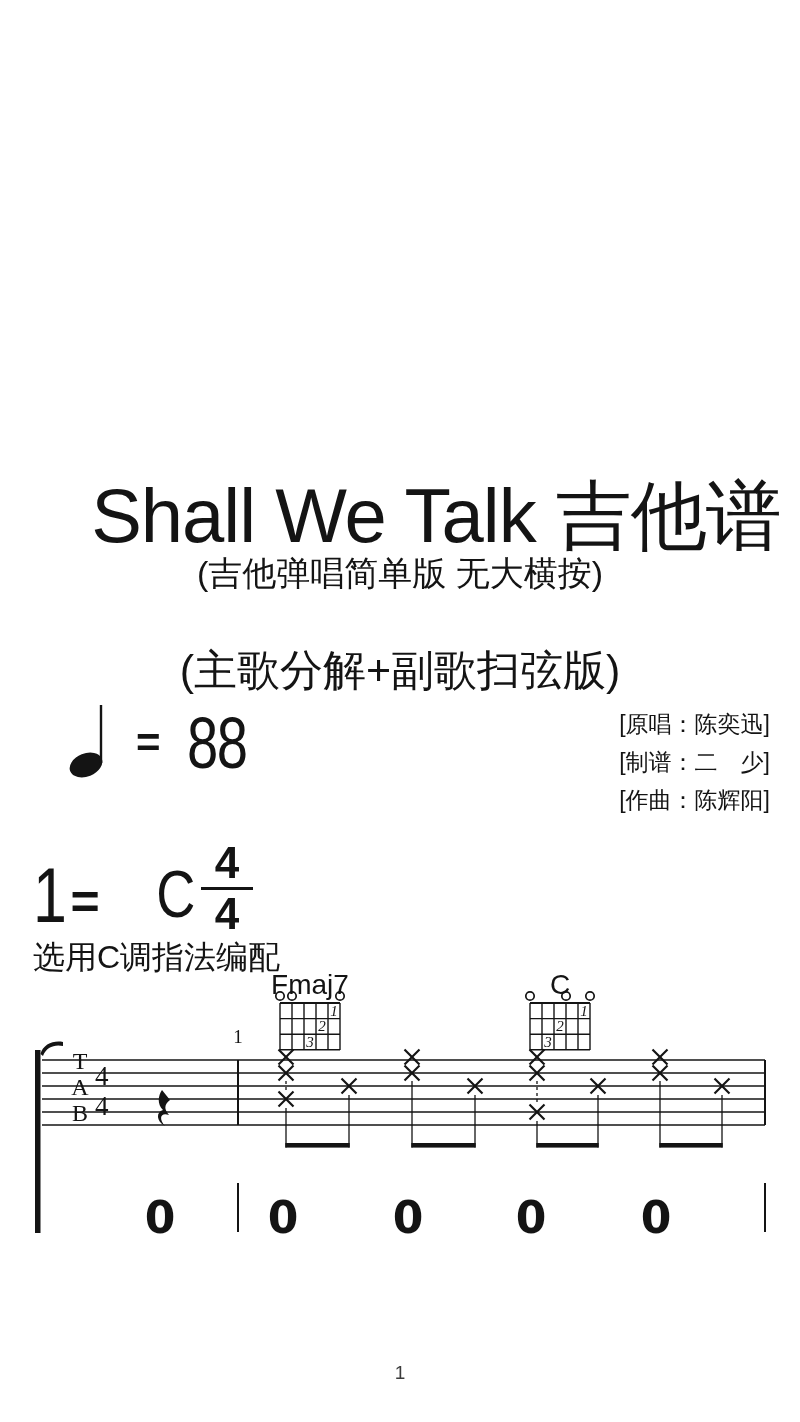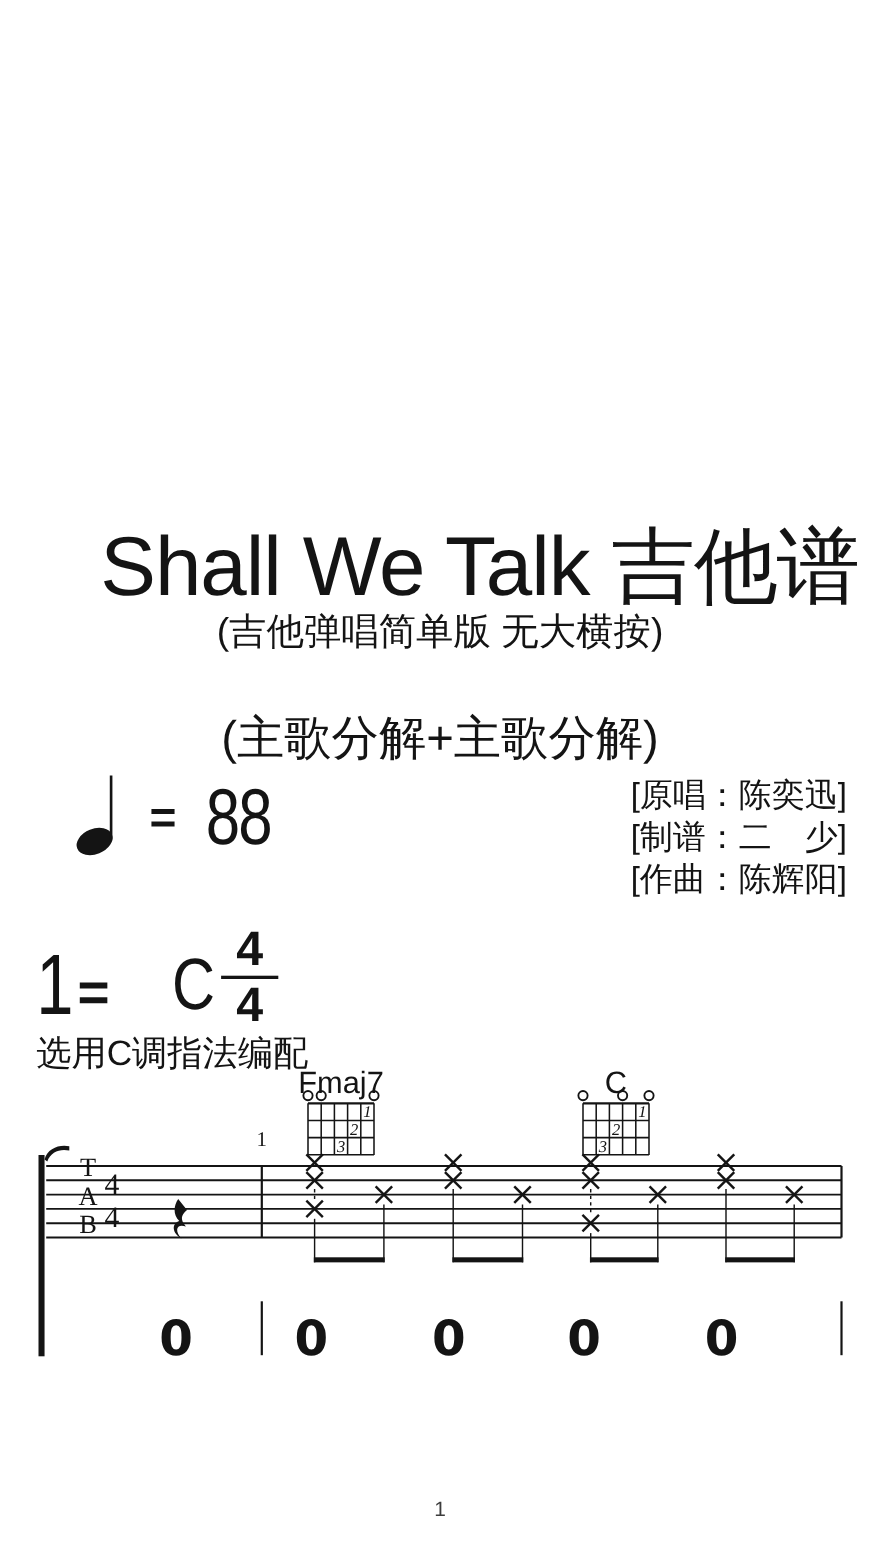--- a/index.html
+++ b/index.html
@@ -7,21 +7,21 @@
     position:relative;width:800px;height:1422px;margin:0 auto;
     background:#ffffff;overflow:hidden;
     font-family:"Liberation Sans","DejaVu Sans",sans-serif;
     color:#141414;
   }
   .abs{position:absolute;}
   .ctr{left:0;width:800px;text-align:center;}
   #title{top:474px;font-size:76px;line-height:1.1;white-space:nowrap;letter-spacing:-1px;padding-left:36px;}
   #subtitle1{top:551px;font-size:34px;}
   #subtitle2{top:642px;font-size:43px;}
-  #credits{top:705px;right:30px;text-align:left;font-size:30px;line-height:38px;white-space:pre;}
+  #credits{top:705px;right:30px;text-align:left;font-size:23px;line-height:38px;white-space:pre;}
   #tempo-text{left:136px;top:708px;display:flex;align-items:center;height:70px;}
   #tempo-eq{font-size:42px;font-weight:bold;}
   #tempo-bpm{font-size:72px;display:inline-block;transform:scaleX(0.78);transform-origin:left center;margin-left:26px;letter-spacing:-2px;}
   #keyline{left:33px;top:852px;display:flex;align-items:center;height:86px;}
   #key-prefix-1{font-size:78px;display:inline-block;transform:scaleX(0.78);transform-origin:left center;}
   #key-prefix-eq{font-size:50px;font-weight:bold;margin-left:-6px;margin-top:14px;}
   #key-name{font-size:66px;display:inline-block;transform:scaleX(0.82);margin-left:52px;margin-top:-2px;}
   #timesig{left:198px;top:840px;width:58px;text-align:center;}
   #timesig .num{font-size:44px;font-weight:bold;line-height:46px;display:block;}
   #timesig .bar{border:none;border-top:3px solid #141414;width:52px;margin:1px auto;}
@@ -32,21 +32,21 @@
   svg{position:absolute;left:0;overflow:visible;}
   text{fill:#141414;}
 </style>
 </head>
 <body>
 
 <div id="sheet">
 
   <div id="title" class="abs ctr">Shall We Talk 吉他谱</div>
   <div id="subtitle1" class="abs ctr">(吉他弹唱简单版 无大横按)</div>
-  <div id="subtitle2" class="abs ctr">(主歌分解+主歌分解)</div>
+  <div id="subtitle2" class="abs ctr">(主歌分解+副歌扫弦版)</div>
 
   <svg id="note-svg" class="abs" style="top:695px" width="110" height="90">
     <ellipse cx="86" cy="70" rx="17" ry="11.5" transform="rotate(-22 86 70)" fill="#141414"></ellipse>
     <line x1="101" y1="10" x2="101" y2="68" stroke="#141414" stroke-width="2.4"></line>
   </svg>
   <div id="tempo-text" class="abs">
     <span id="tempo-eq">=</span>
       <span id="tempo-bpm">88</span>
   </div>
 

